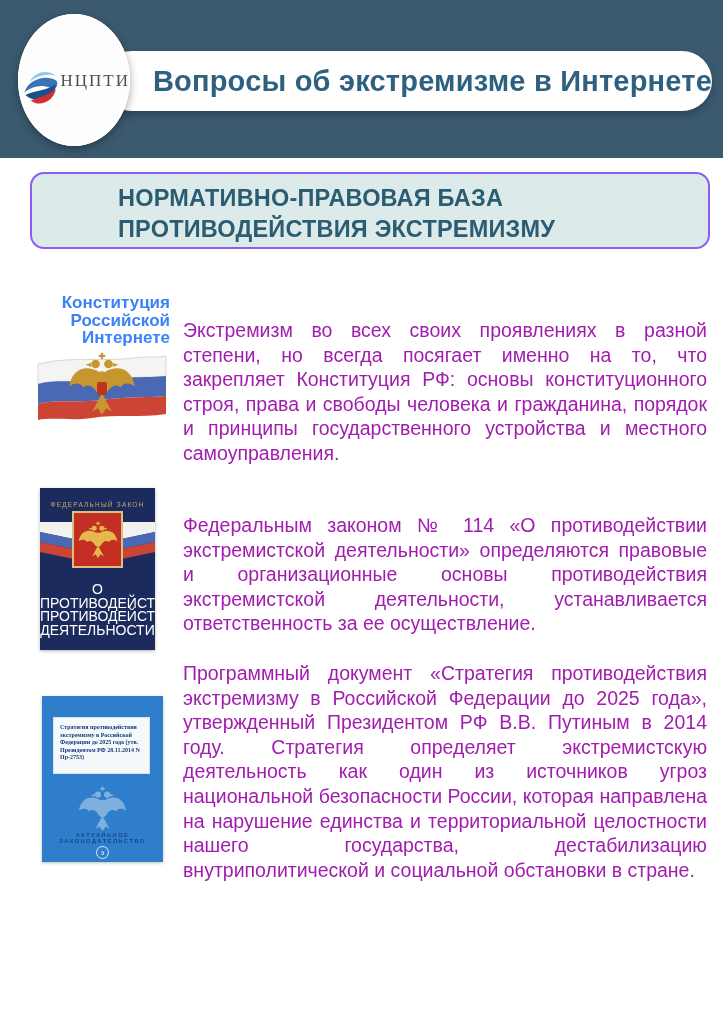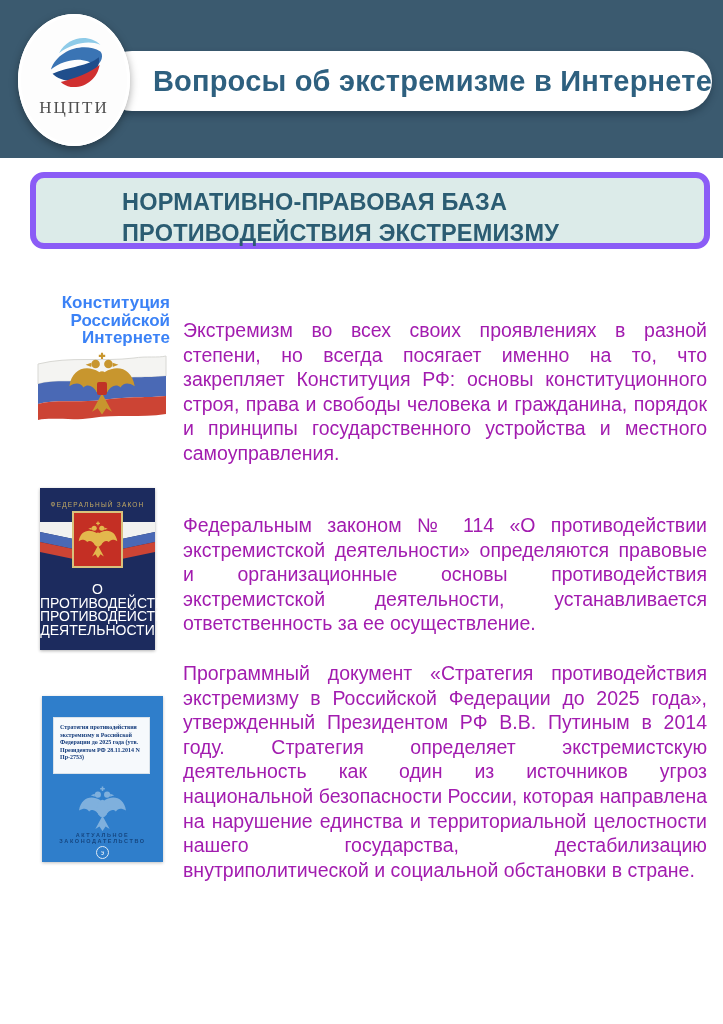--- a/index.html
+++ b/index.html
@@ -7,28 +7,28 @@
         font-family:"Liberation Sans",sans-serif;}
 
   
   .band{position:absolute;left:0;top:0;width:723px;height:158px;background:#3b5a6f;}
   .pill{position:absolute;left:102px;top:51px;width:610px;height:60px;background:#ffffff;
         border-radius:32px;box-shadow:0 4px 7px rgba(15,35,50,.38);}
   .pill-title{height:60px;line-height:60px;text-align:right;padding-left:34px;
         font-size:29px;font-weight:bold;color:#2e607f;letter-spacing:.2px;white-space:nowrap;}
   .logo{position:absolute;left:18px;top:14px;width:112px;height:132px;background:#fdfdfd;
         border-radius:50%;box-shadow:0 3px 9px rgba(0,0,0,.35),inset 0 0 0 3px #fff;
-        display:flex;flex-direction:column;align-items:center;}
+        display:flex;flex-direction:row;align-items:center;}
   .logo svg{margin-top:16px;}
   .logo-name{font-family:"Liberation Serif",serif;font-size:17px;color:#4f4f4f;
         letter-spacing:2px;margin-top:2px;}
 
   
   .section-box{position:absolute;left:30px;top:172px;width:680px;height:77px;
-        background:#dcebe9;border:6px solid #8b5cf6;border-radius:14px;box-sizing:border-box;}
+        background:#dcebe9;border:2px solid #8b5cf6;border-radius:14px;box-sizing:border-box;}
   .section-box .txt{padding:9px 0 0 86px;font-size:23.5px;font-weight:bold;color:#2b5c72;
         line-height:31px;letter-spacing:.2px;}
 
   
   .body-text{position:absolute;width:524px;font-size:19.5px;line-height:24.6px;
         text-align:justify;color:#a21caf;}
   .t1{left:183px;top:318px;}
   .t2{left:183px;top:513px;}
   .t3{left:183px;top:661px;}
 

